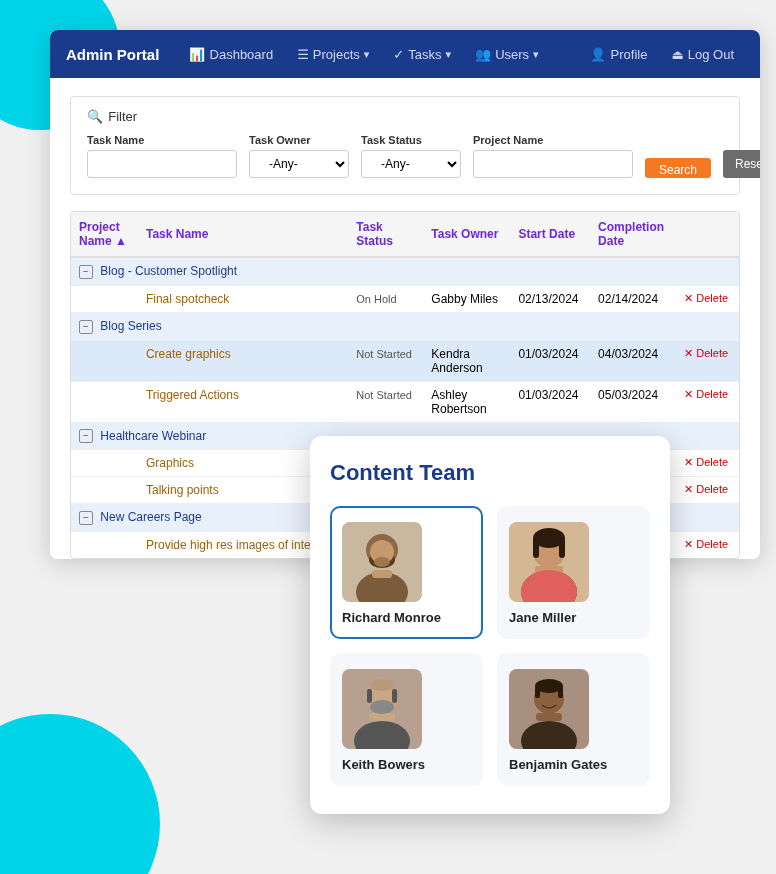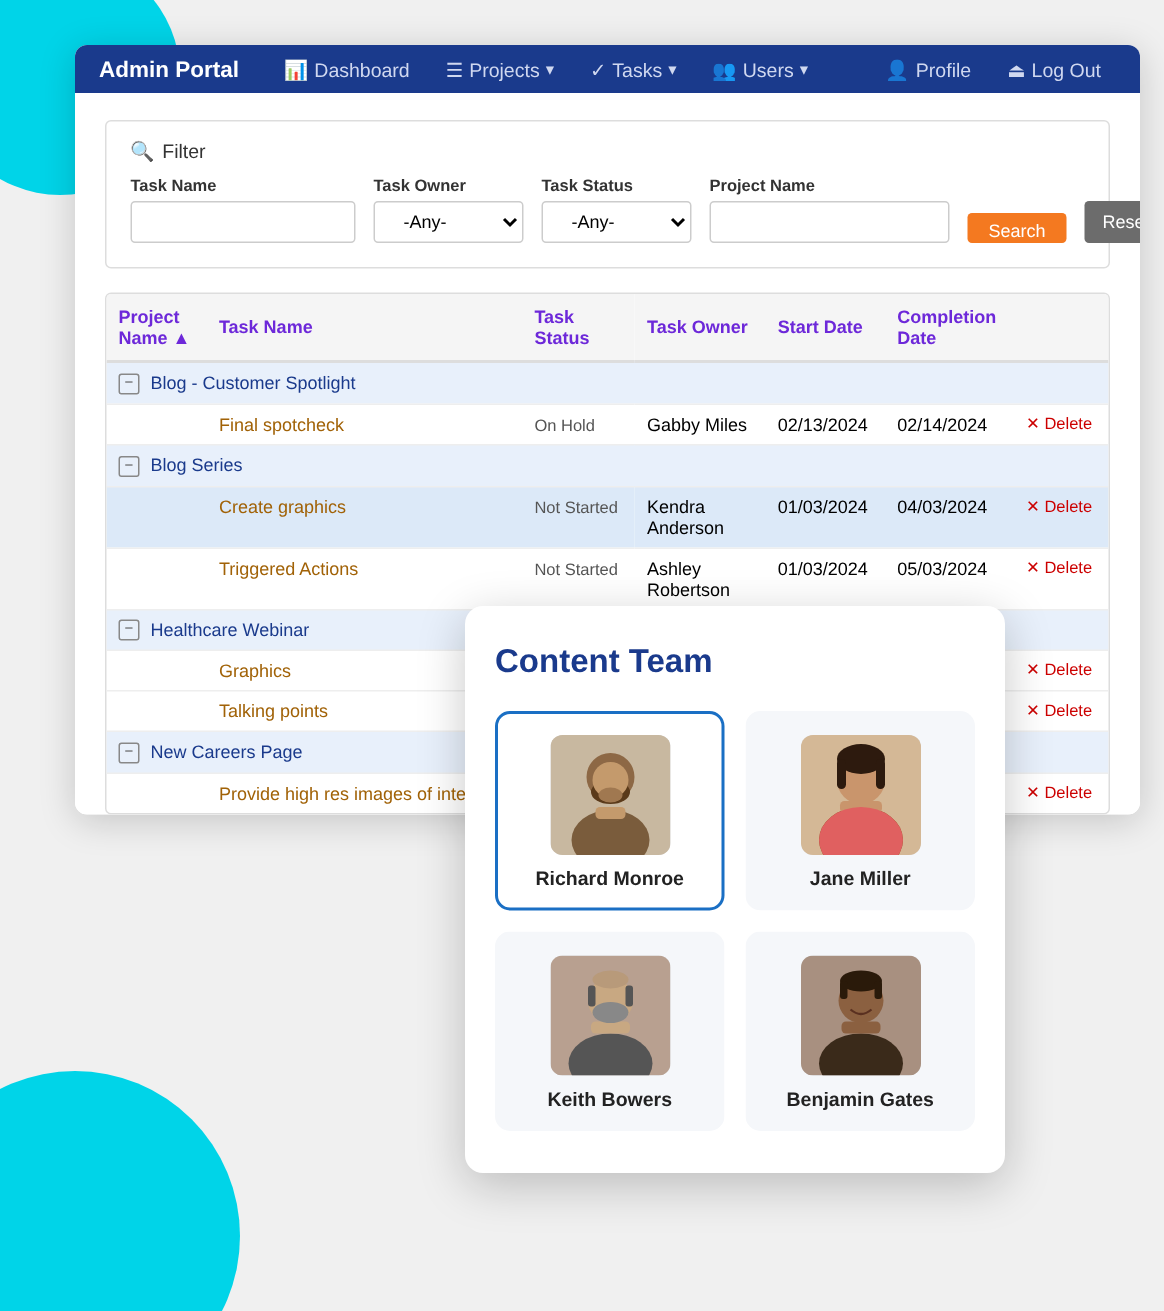--- a/index.html
+++ b/index.html
@@ -46,21 +46,21 @@
       z-index: 1;
       overflow: hidden;
     }
 
     
     .navbar {
       background: #1a3a8c;
       display: flex;
       align-items: center;
       padding: 0 16px;
-      height: 32px;
+      height: 48px;
       gap: 4px;
     }
     .navbar-brand {
       color: #fff;
       font-weight: bold;
       font-size: 15px;
       margin-right: 16px;
       white-space: nowrap;
     }
     .nav-item {
@@ -227,21 +227,21 @@
       gap: 2px;
     }
 
     .highlighted-row td {
       background: #dce9f8;
     }
 
     
     .popup-overlay {
       position: absolute;
-      top: 404px;
+      top: 436px;
       left: 310px;
       width: 360px;
       background: #fff;
       border-radius: 12px;
       box-shadow: 0 8px 32px rgba(0,0,0,0.22);
       padding: 24px 20px 28px 20px;
       z-index: 10;
     }
     .popup-title {
       font-size: 22px;
@@ -253,21 +253,21 @@
       display: grid;
       grid-template-columns: 1fr 1fr;
       gap: 14px;
     }
     .team-card {
       background: #f5f7fa;
       border-radius: 10px;
       padding: 14px 10px 12px 10px;
       display: flex;
       flex-direction: column;
-      align-items: center;
+      align-items: flex-start;
       gap: 8px;
       border: 2px solid transparent;
     }
     .team-card.selected {
       border: 2.5px solid #1a6fc4;
       background: #fff;
     }
     .team-avatar {
       width: 80px;
       height: 80px;

